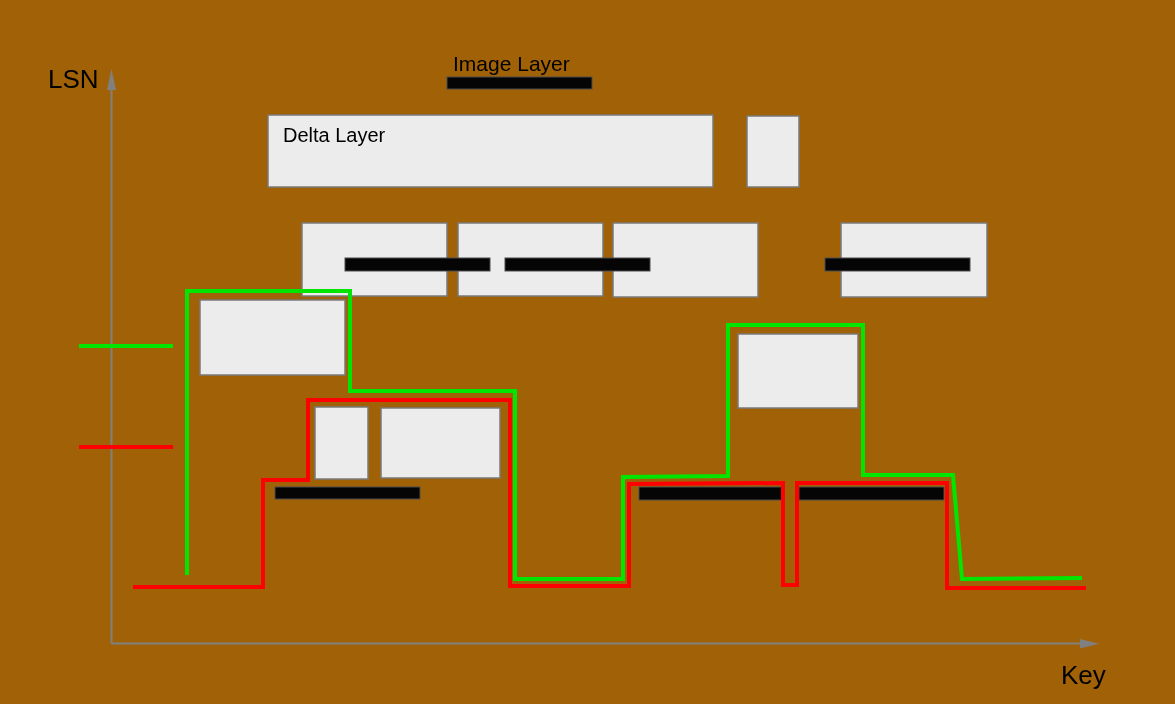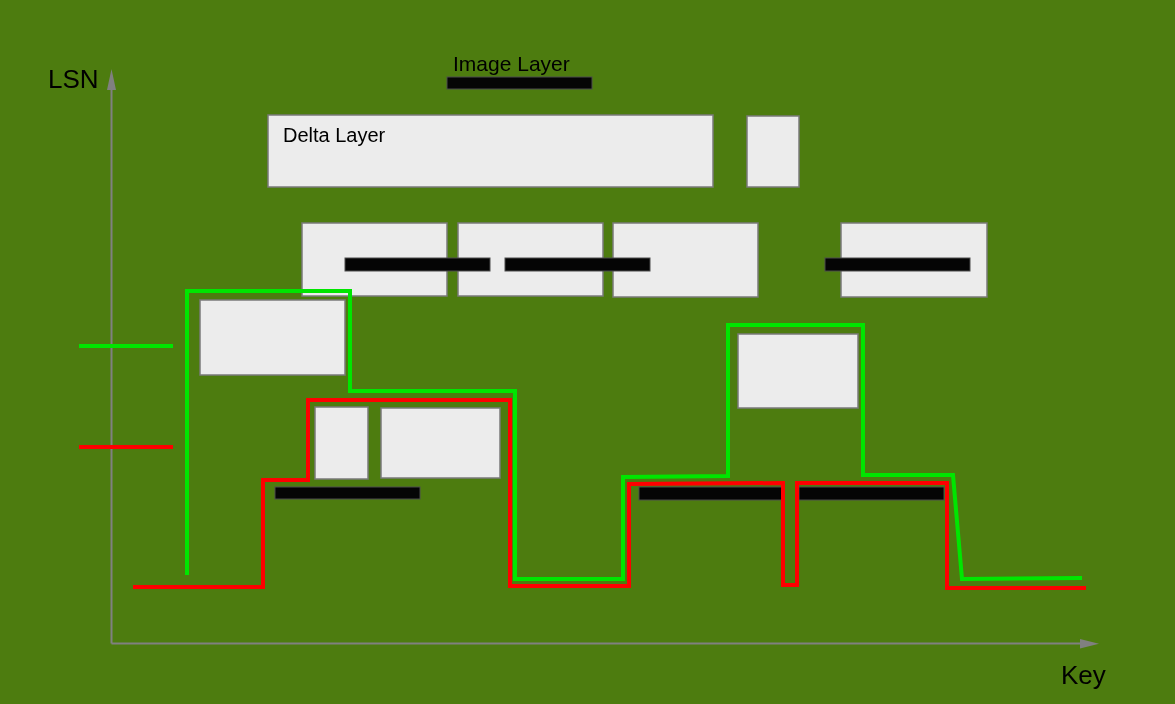--- a/index.html
+++ b/index.html
@@ -1,16 +1,16 @@
 <!DOCTYPE html>
 <html style="--axis: #808080; --gc-cutoff-green: #00e600; --gc-cutoff-red: #ff0000; --delta-box-fill: #ececec; --delta-box-border: #7a7a7a; --image-bar-fill: #050505; --image-bar-border: #4d4d4d;"><head>
 <meta charset="utf-8">
 <style>
   html,body{margin:0;padding:0;background:#fff;}
-  .canvas{position:relative;width:1175px;height:704px;background:#4d7c0f;overflow:hidden;}
+  .canvas{position:relative;width:1175px;height:704px;background:#a16207;overflow:hidden;}
   svg{display:block;width:1175px;height:704px;}
   text{font-family:"Liberation Sans",sans-serif;fill:#000000;}
   .axis{stroke:var(--axis,#808080);stroke-width:2;fill:none;}
   .arrow{fill:var(--axis,#808080);stroke:none;}
   .lbl-big{font-size:26px;}
   .lbl-mid{font-size:21px;}
   .lbl-box{font-size:20px;}
 </style>
 </head>
 <body>

